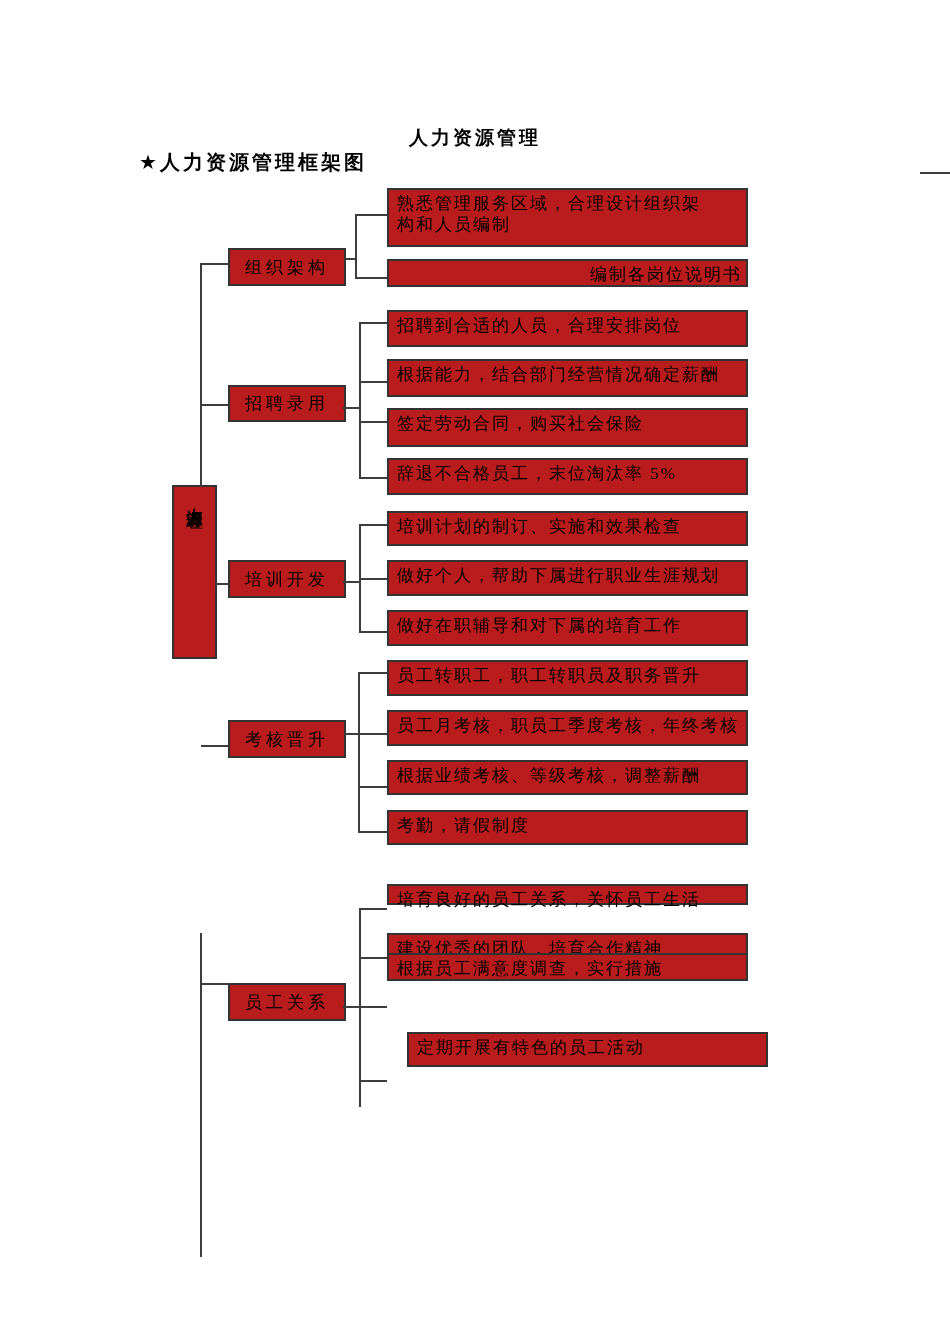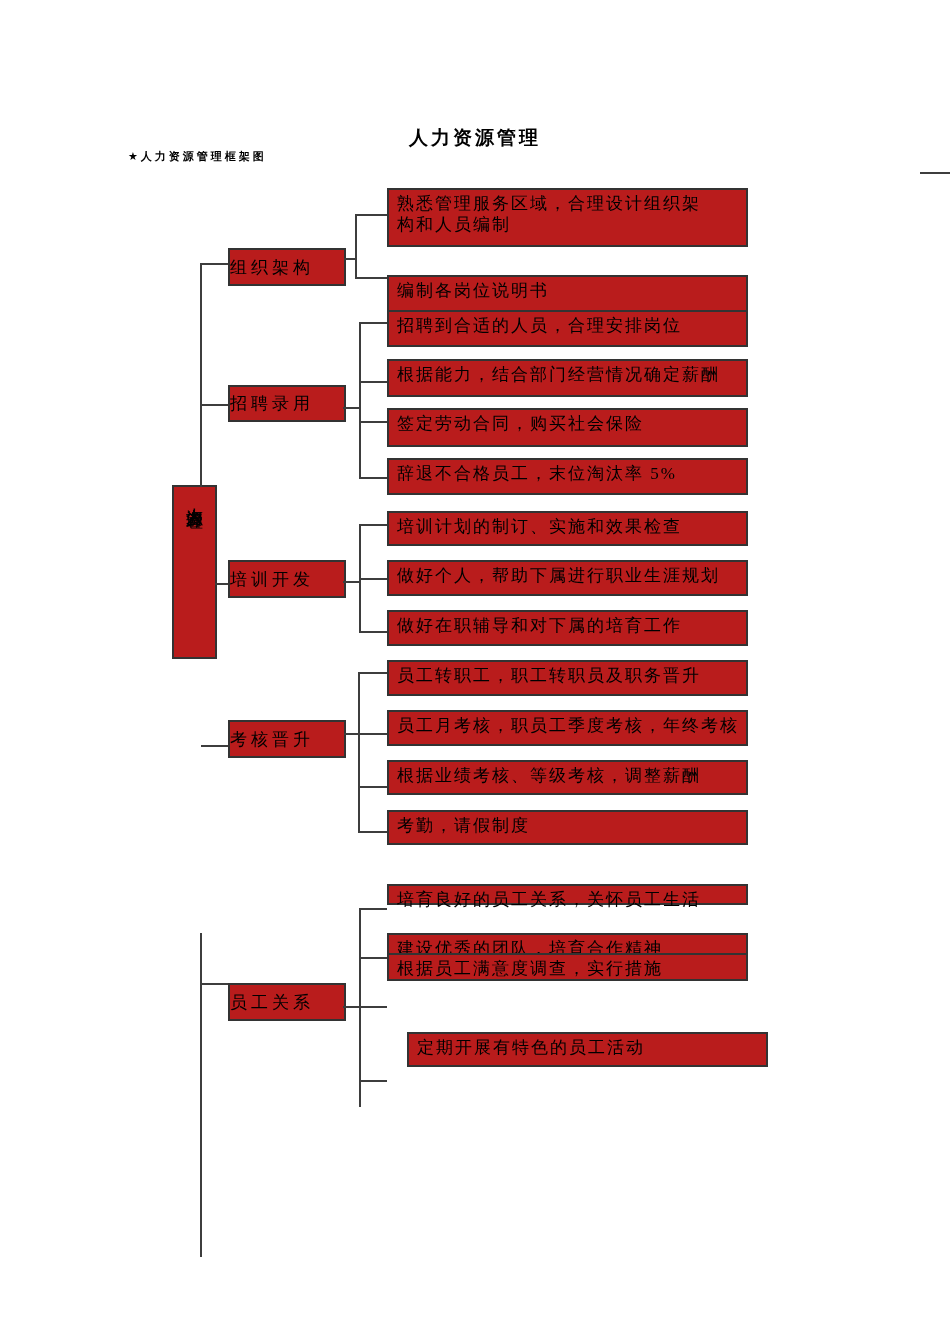--- a/index.html
+++ b/index.html
@@ -1,31 +1,31 @@
 <!DOCTYPE html>
 <html><head>
 <meta charset="utf-8">
 <style>
   html,body{margin:0;padding:0;background:#ffffff;}
   .page{position:relative;width:950px;height:1344px;background:#ffffff;overflow:hidden;
         font-family:"Liberation Serif","DejaVu Serif",serif;color:#000;}
   .title{position:absolute;left:0;top:125px;width:950px;text-align:center;
          font-family:"DejaVu Sans","Liberation Sans",sans-serif;
          font-weight:bold;font-size:19px;letter-spacing:3px;}
-  .subtitle{position:absolute;left:128px;top:149px;
+  .subtitle{position:absolute;left:139px;top:149px;
          font-family:"DejaVu Sans","Liberation Sans",sans-serif;
-         font-weight:bold;font-size:11px;letter-spacing:3px;}
+         font-weight:bold;font-size:20px;letter-spacing:3px;}
   
   .box{position:absolute;box-sizing:border-box;border:2px solid #333;background:#b91c1c;}
   .leaf{left:387px;width:361px;font-size:17px;letter-spacing:2px;
         line-height:21px;padding:3px 4px 0 8px;}
-  .node{width:118px;left:228px;display:flex;align-items:center;
+  .node{width:118px;left:228px;display:flex;align-items:center;justify-content:center;
         font-size:17px;letter-spacing:4px;}
   .b1 {top:188px;height:59px;padding-right:40px;}
-  .b2 {top:275px;height:38px;}
+  .b2 {top:259px;height:28px;text-align:right;}
   .b3 {top:310px;height:37px;}
   .b4 {top:359px;height:38px;}
   .b5 {top:408px;height:39px;}
   .b6 {top:458px;height:37px;}
   .b7 {top:511px;height:35px;}
   .b8 {top:560px;height:36px;}
   .b9 {top:610px;height:36px;}
   .b10{top:660px;height:36px;}
   .b11{top:710px;height:36px;}
   .b12{top:760px;height:35px;}

